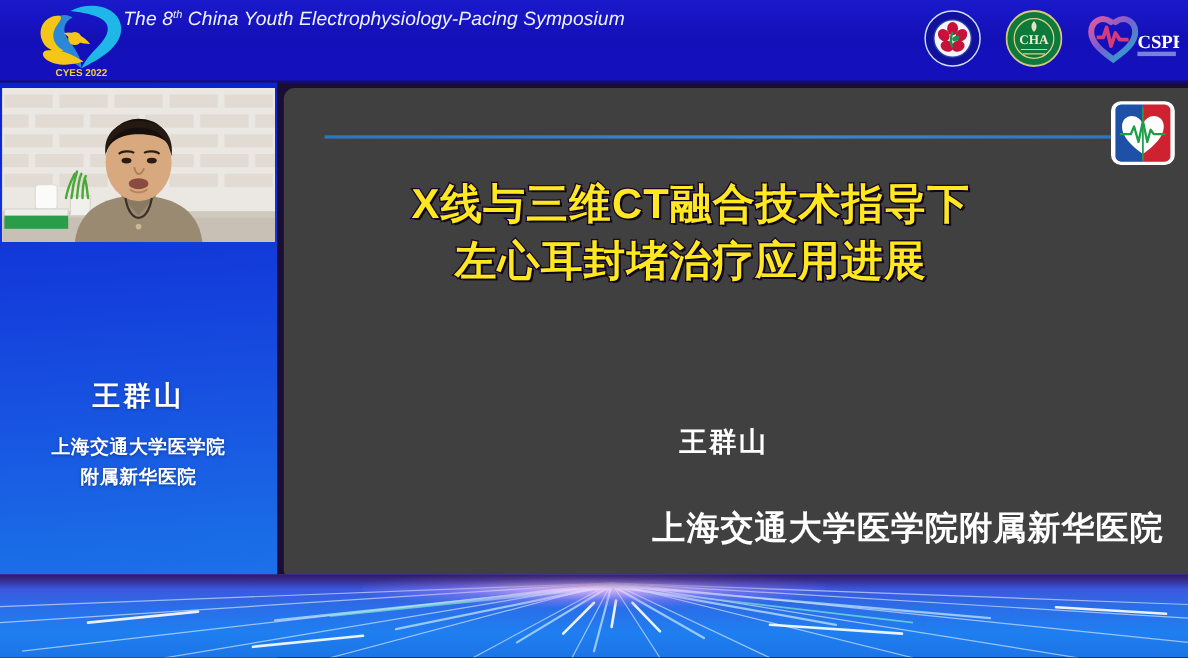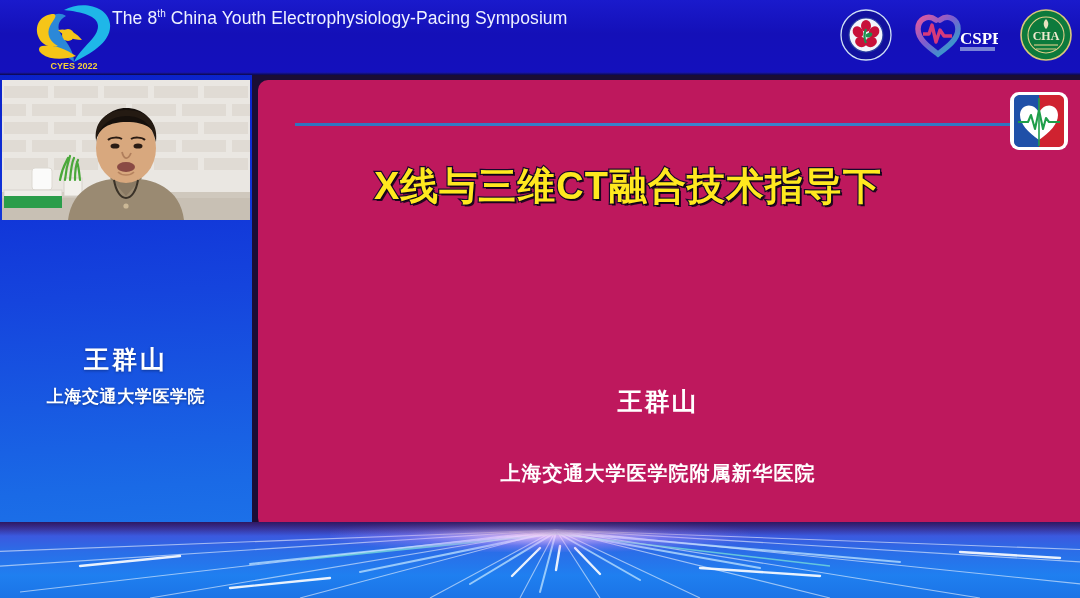--- a/index.html
+++ b/index.html
@@ -27,21 +27,21 @@
   #header-titles{ position:absolute; left:112px; top:3px; }
   #title-cn{
     font-size:31px; font-weight:bold; color:#ffffff; line-height:44px;
     letter-spacing:.5px; white-space:nowrap;
     text-shadow:0 1px 2px rgba(0,0,0,.35);
   }
   #title-cn .big8{ font-size:37px; font-weight:bold; padding:0 3px;
                    font-family:"Liberation Serif","DejaVu Serif",serif; }
   #title-en{
     font-size:17.5px; color:#eef2ff; line-height:22px; white-space:nowrap;
-    font-weight:500; letter-spacing:.1px;
+    font-weight:500; letter-spacing:.1px;font-style:italic;
   }
   #title-en sup{ font-size:10px; vertical-align:super; }
 
   
   #org-logos{ position:absolute; right:8px; top:7px; height:60px;
               display:flex; align-items:center; gap:22px; }
   .org-logo{ position:relative; }
 
   
   #sidebar{
@@ -56,54 +56,54 @@
   }
   #webcam svg{ display:block; }
 
   #speaker-block{ position:absolute; left:0; top:268px; width:252px;
                   text-align:center; color:#fff; }
   #speaker-name{
     font-size:25px; font-weight:bold; letter-spacing:3px;
     text-shadow:0 1px 3px rgba(0,0,0,.35);
   }
   #speaker-affil{
-    margin-top:7px; font-size:17px; font-weight:bold; line-height:27px;
+    margin-top:17px; font-size:17px; font-weight:bold; line-height:27px;
     letter-spacing:.6px; text-shadow:0 1px 3px rgba(0,0,0,.35);
   }
   #event-block{ position:absolute; left:0; top:450px; width:252px;
                 text-align:center; color:#fff; }
   #event-date{ font-size:18px; font-weight:bold; letter-spacing:.4px;
                text-shadow:0 1px 3px rgba(0,0,0,.3); }
   #event-place{ margin-top:9px; font-size:18px; font-weight:bold;
                 letter-spacing:1px; text-shadow:0 1px 3px rgba(0,0,0,.3); }
 
   
   #slide{
     position:absolute; left:258px; top:80px; width:822px; height:448px;
-    background:#be185d; border-radius:10px 0 0 10px; overflow:hidden;
+    background:#404040; border-radius:10px 0 0 10px; overflow:hidden;
   }
   #slide-rule{
     position:absolute; left:37px; top:43px; width:726px; height:3px;
     background:linear-gradient(90deg,#2f74c0,#3b86cf 60%,#2f74c0);
   }
   #slide-title{
     position:absolute; left:0; top:80px; width:740px; text-align:center;
     color:#ffe81f; font-size:38px; font-weight:bold; line-height:52px;
     letter-spacing:1px;
     -webkit-text-stroke:2.4px #17092c;
     paint-order:stroke fill;
     text-shadow:2px 2px 0 rgba(10,4,22,.85);
   }
   #slide-presenter{
     position:absolute; left:0; top:305px; width:800px; text-align:center;
     color:#ffffff; font-size:25px; font-weight:bold; letter-spacing:2px;
   }
   #slide-affil{
-    position:absolute; left:0; top:380px; width:800px; text-align:center;
-    color:#ffffff; font-size:20px; font-weight:bold; letter-spacing:1px;
+    position:absolute; left:0; top:380px; width:800px; text-align:right;
+    color:#ffffff; font-size:30px; font-weight:bold; letter-spacing:1px;
   }
   #slide-logo{ position:absolute; right:10px; top:8px; width:62px; height:68px; }
 
   
   #floor{
     position:absolute; left:0; bottom:0; width:1080px; height:76px;
     background:linear-gradient(180deg,#5b3fd0 0%,#3e55dd 14%,#2a6ee8 40%,
                                #1f7ff0 70%,#1b74e6 100%);
     overflow:hidden;
   }
@@ -156,43 +156,43 @@
             <ellipse cx="31" cy="33" rx="5" ry="6" transform="rotate(70 31 33)"></ellipse>
             <ellipse cx="21" cy="33" rx="5" ry="6" transform="rotate(-70 21 33)"></ellipse>
             <ellipse cx="18" cy="23" rx="5" ry="6" transform="rotate(-35 18 23)"></ellipse>
           </g>
           <path d="M26 20 C24 25 24 30 26 34" stroke="#1e8f4e" stroke-width="2.2" fill="none"></path>
           <ellipse cx="29" cy="26" rx="3.5" ry="2.2" fill="#1e8f4e" transform="rotate(-25 29 26)"></ellipse>
         </svg>
       </div>
 
       <div class="org-logo">
+        <svg width="52" height="52" viewBox="0 0 52 52">
+          <circle cx="26" cy="26" r="25" fill="#0d7a3c" stroke="#d9c77a" stroke-width="1.6"></circle>
+          <circle cx="26" cy="26" r="18" fill="none" stroke="#e3d08a" stroke-width="1.1"></circle>
+          <path d="M26 10 C22 14 24 18 26 20 C28 18 30 14 26 10 Z" fill="#e8e2c0"></path>
+          <text x="26" y="31" font-family="Liberation Serif, serif" font-size="12" font-weight="bold" fill="#f0ead0" text-anchor="middle">CHA</text>
+          <path d="M14 36 H38" stroke="#e3d08a" stroke-width="1.1"></path>
+          <path d="M16 40 H36" stroke="#e3d08a" stroke-width="1"></path>
+        </svg>
+      </div>
+
+      <div class="org-logo">
         <svg width="84" height="50" viewBox="0 0 84 50">
           <defs>
             <linearGradient id="cspeG" x1="0" y1="0" x2="1" y2="1">
               <stop offset="0%" stop-color="#e05a9e"></stop>
               <stop offset="45%" stop-color="#7b5fd0"></stop>
               <stop offset="100%" stop-color="#19b3c9"></stop>
             </linearGradient>
           </defs>
           <path d="M22 10 C14 4 4 9 4 19 C4 30 16 38 24 44 C32 38 44 30 44 19 C44 9 34 4 26 10" fill="none" stroke="url(#cspeG)" stroke-width="5.5" stroke-linecap="round"></path>
           <path d="M9 24 L15 24 L18 15 L22 32 L26 20 L30 26 L38 26" fill="none" stroke="#d63a7a" stroke-width="3.4" stroke-linejoin="round"></path>
           <text x="46" y="34" font-family="Liberation Serif, serif" font-size="17" font-weight="bold" fill="#ffffff">CSPE</text>
           <rect x="46" y="37" width="35" height="4" fill="#9aa8e0" opacity=".75"></rect>
-        </svg>
-      </div>
-
-      <div class="org-logo">
-        <svg width="52" height="52" viewBox="0 0 52 52">
-          <circle cx="26" cy="26" r="25" fill="#0d7a3c" stroke="#d9c77a" stroke-width="1.6"></circle>
-          <circle cx="26" cy="26" r="18" fill="none" stroke="#e3d08a" stroke-width="1.1"></circle>
-          <path d="M26 10 C22 14 24 18 26 20 C28 18 30 14 26 10 Z" fill="#e8e2c0"></path>
-          <text x="26" y="31" font-family="Liberation Serif, serif" font-size="12" font-weight="bold" fill="#f0ead0" text-anchor="middle">CHA</text>
-          <path d="M14 36 H38" stroke="#e3d08a" stroke-width="1.1"></path>
-          <path d="M16 40 H36" stroke="#e3d08a" stroke-width="1"></path>
         </svg>
       </div>
 
 
     </div>
   </div>
 
   <div id="sidebar">
 
     <div id="webcam">
@@ -262,20 +262,21 @@
           <path d="M112 100 C116 124 132 124 136 100" stroke="#3a3228" stroke-width="2" fill="none"></path>
           <circle cx="124" cy="126" r="2.6" fill="#cbb896"></circle>
         </g>
       </svg>
     </div>
 
     <div id="speaker-block">
       <div id="speaker-name">王群山</div>
       <div id="speaker-affil">
         <div>上海交通大学医学院</div>
+        <div>附属新华医院</div>
       </div>
     </div>
 
     <div id="event-block">
       <div id="event-date">2022年5月19-21日</div>
       <div id="event-place">湖北·武汉</div>
     </div>
   </div>
 
   <div id="slide">
@@ -289,20 +290,21 @@
         <path d="M31 7 H50 C53 7 56 9 56 12 V54 C56 57 53 59 50 59 H31 Z" fill="#cf2230"></path>
         <path d="M31 52 C20 44 12 36 12 27 C12 20 18 16 24 18 C27 19 30 22 31 25
                  C32 22 35 19 38 18 C44 16 50 20 50 27 C50 36 42 44 31 52 Z" fill="#ffffff"></path>
         <path d="M10 34 L20 34 L23 27 L27 41 L31 22 L35 41 L38 30 L41 34 L52 34" fill="none" stroke="#1f9e4a" stroke-width="2.1" stroke-linejoin="round"></path>
         <path d="M31 10 V58" stroke="#1f9e4a" stroke-width="1.6"></path>
       </svg>
     </div>
 
     <div id="slide-title">
       <div>X线与三维CT融合技术指导下</div>
+      <div>左心耳封堵治疗应用进展</div>
     </div>
 
     <div id="slide-presenter">王群山</div>
     <div id="slide-affil">上海交通大学医学院附属新华医院</div>
   </div>
 
   <div id="floor">
     <svg width="1080" height="76" viewBox="0 0 1080 76">
       <g stroke="#ffffff" stroke-width="1.1" opacity=".55">
         <line x1="556" y1="8" x2="-120" y2="34"></line>

